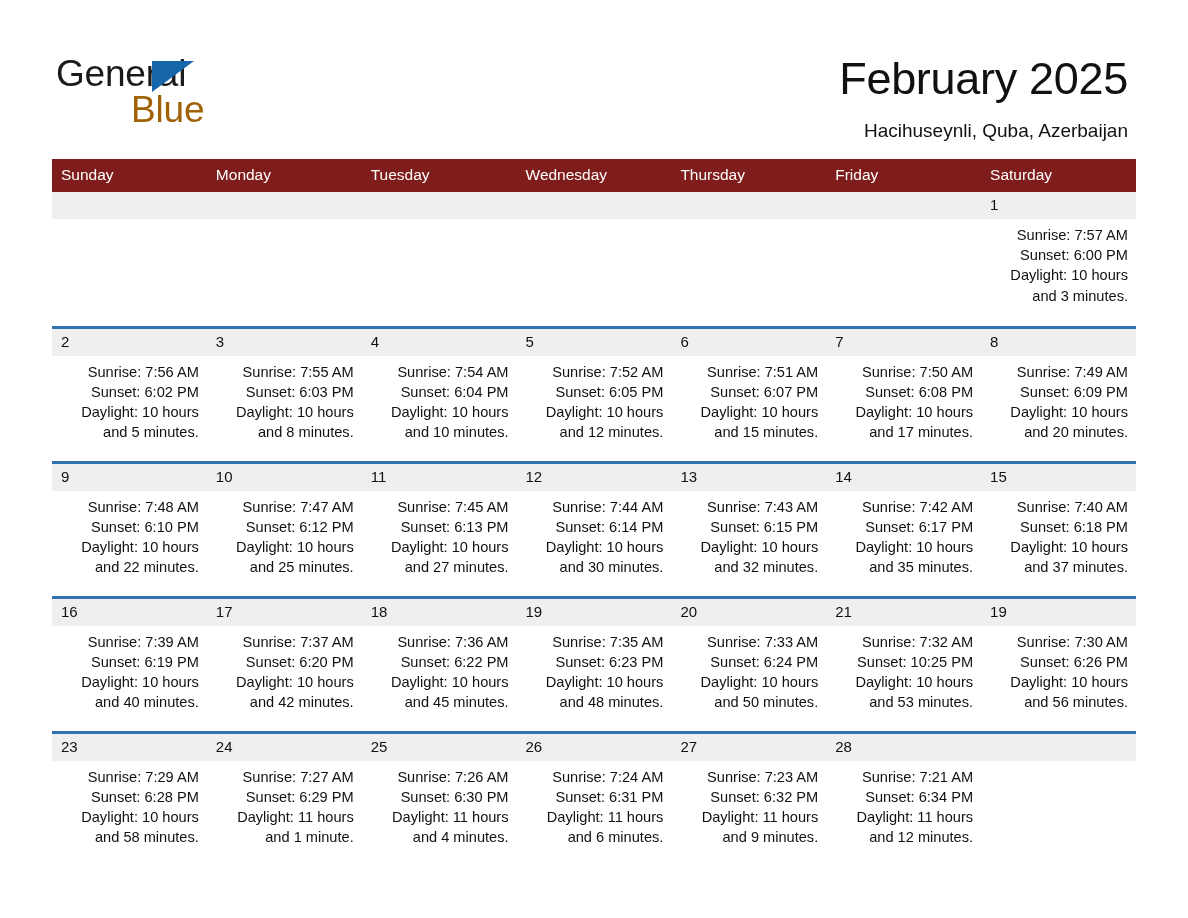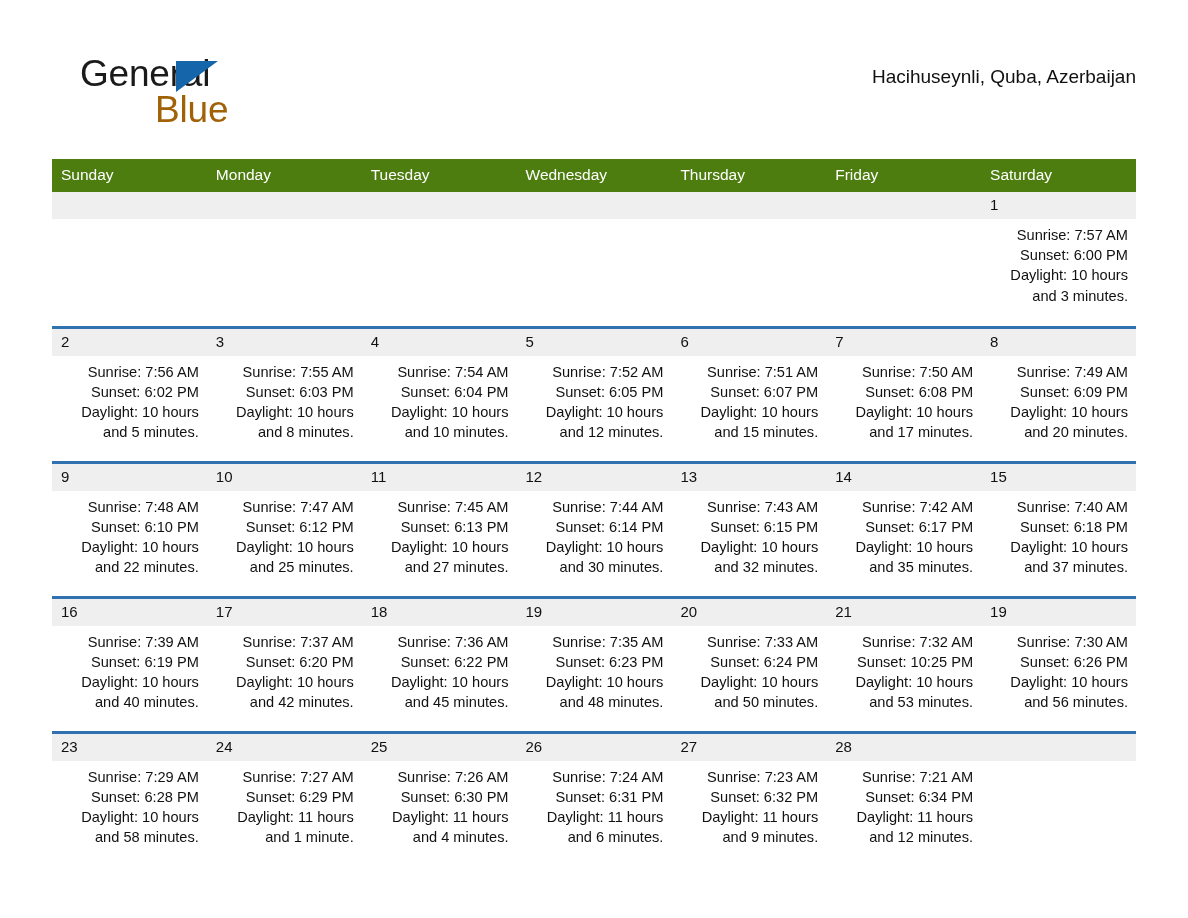--- a/index.html
+++ b/index.html
@@ -17,26 +17,25 @@
   .page {
     position: relative;
     width: 1188px;
     height: 918px;
     box-sizing: border-box;
   }
 
   
   .masthead {
     position: absolute;
-    left: 0; right: 0;
+    left: 0; right: 8px;
     top: 44px;
     height: 100px;
     padding: 0 32px;
     box-sizing: border-box;
-    margin-left: 24px;
   }
   .brand {
     position: absolute;
     left: 56px;
     top: 10px;
     width: 260px;
     height: 82px;
   }
   .brand-line1 {
     position: relative;
@@ -95,21 +94,21 @@
     left: 52px;
     top: 159px;
     width: 1084px;
   }
   table.cal-table {
     width: 1084px;
     border-collapse: collapse;
     table-layout: fixed;
   }
   table.cal-table th {
-    background: #4d7c0f;
+    background: #7f1d1d;
     color: #ffffff;
     font-size: 15.5px;
     font-weight: 400;
     text-align: left;
     padding: 7px 0 8px 9px;
     height: 17px;
     box-sizing: border-box;
   }
   td.day-cell {
     vertical-align: top;
@@ -154,20 +153,21 @@
 <div class="page">
 
   <div class="masthead">
     <div class="brand">
       <span class="brand-line1">General</span>
       <span class="brand-tri"></span>
       <span class="brand-line2">Blue</span>
     </div>
 
     <div class="title-block">
+      <div class="cal-title">February 2025</div>
       <div class="cal-subtitle">Hacihuseynli, Quba, Azerbaijan</div>
     </div>
   </div>
 
   <div class="calendar">
     <table class="cal-table">
       <thead>
         <tr>
           <th>Sunday</th>
           <th>Monday</th>

